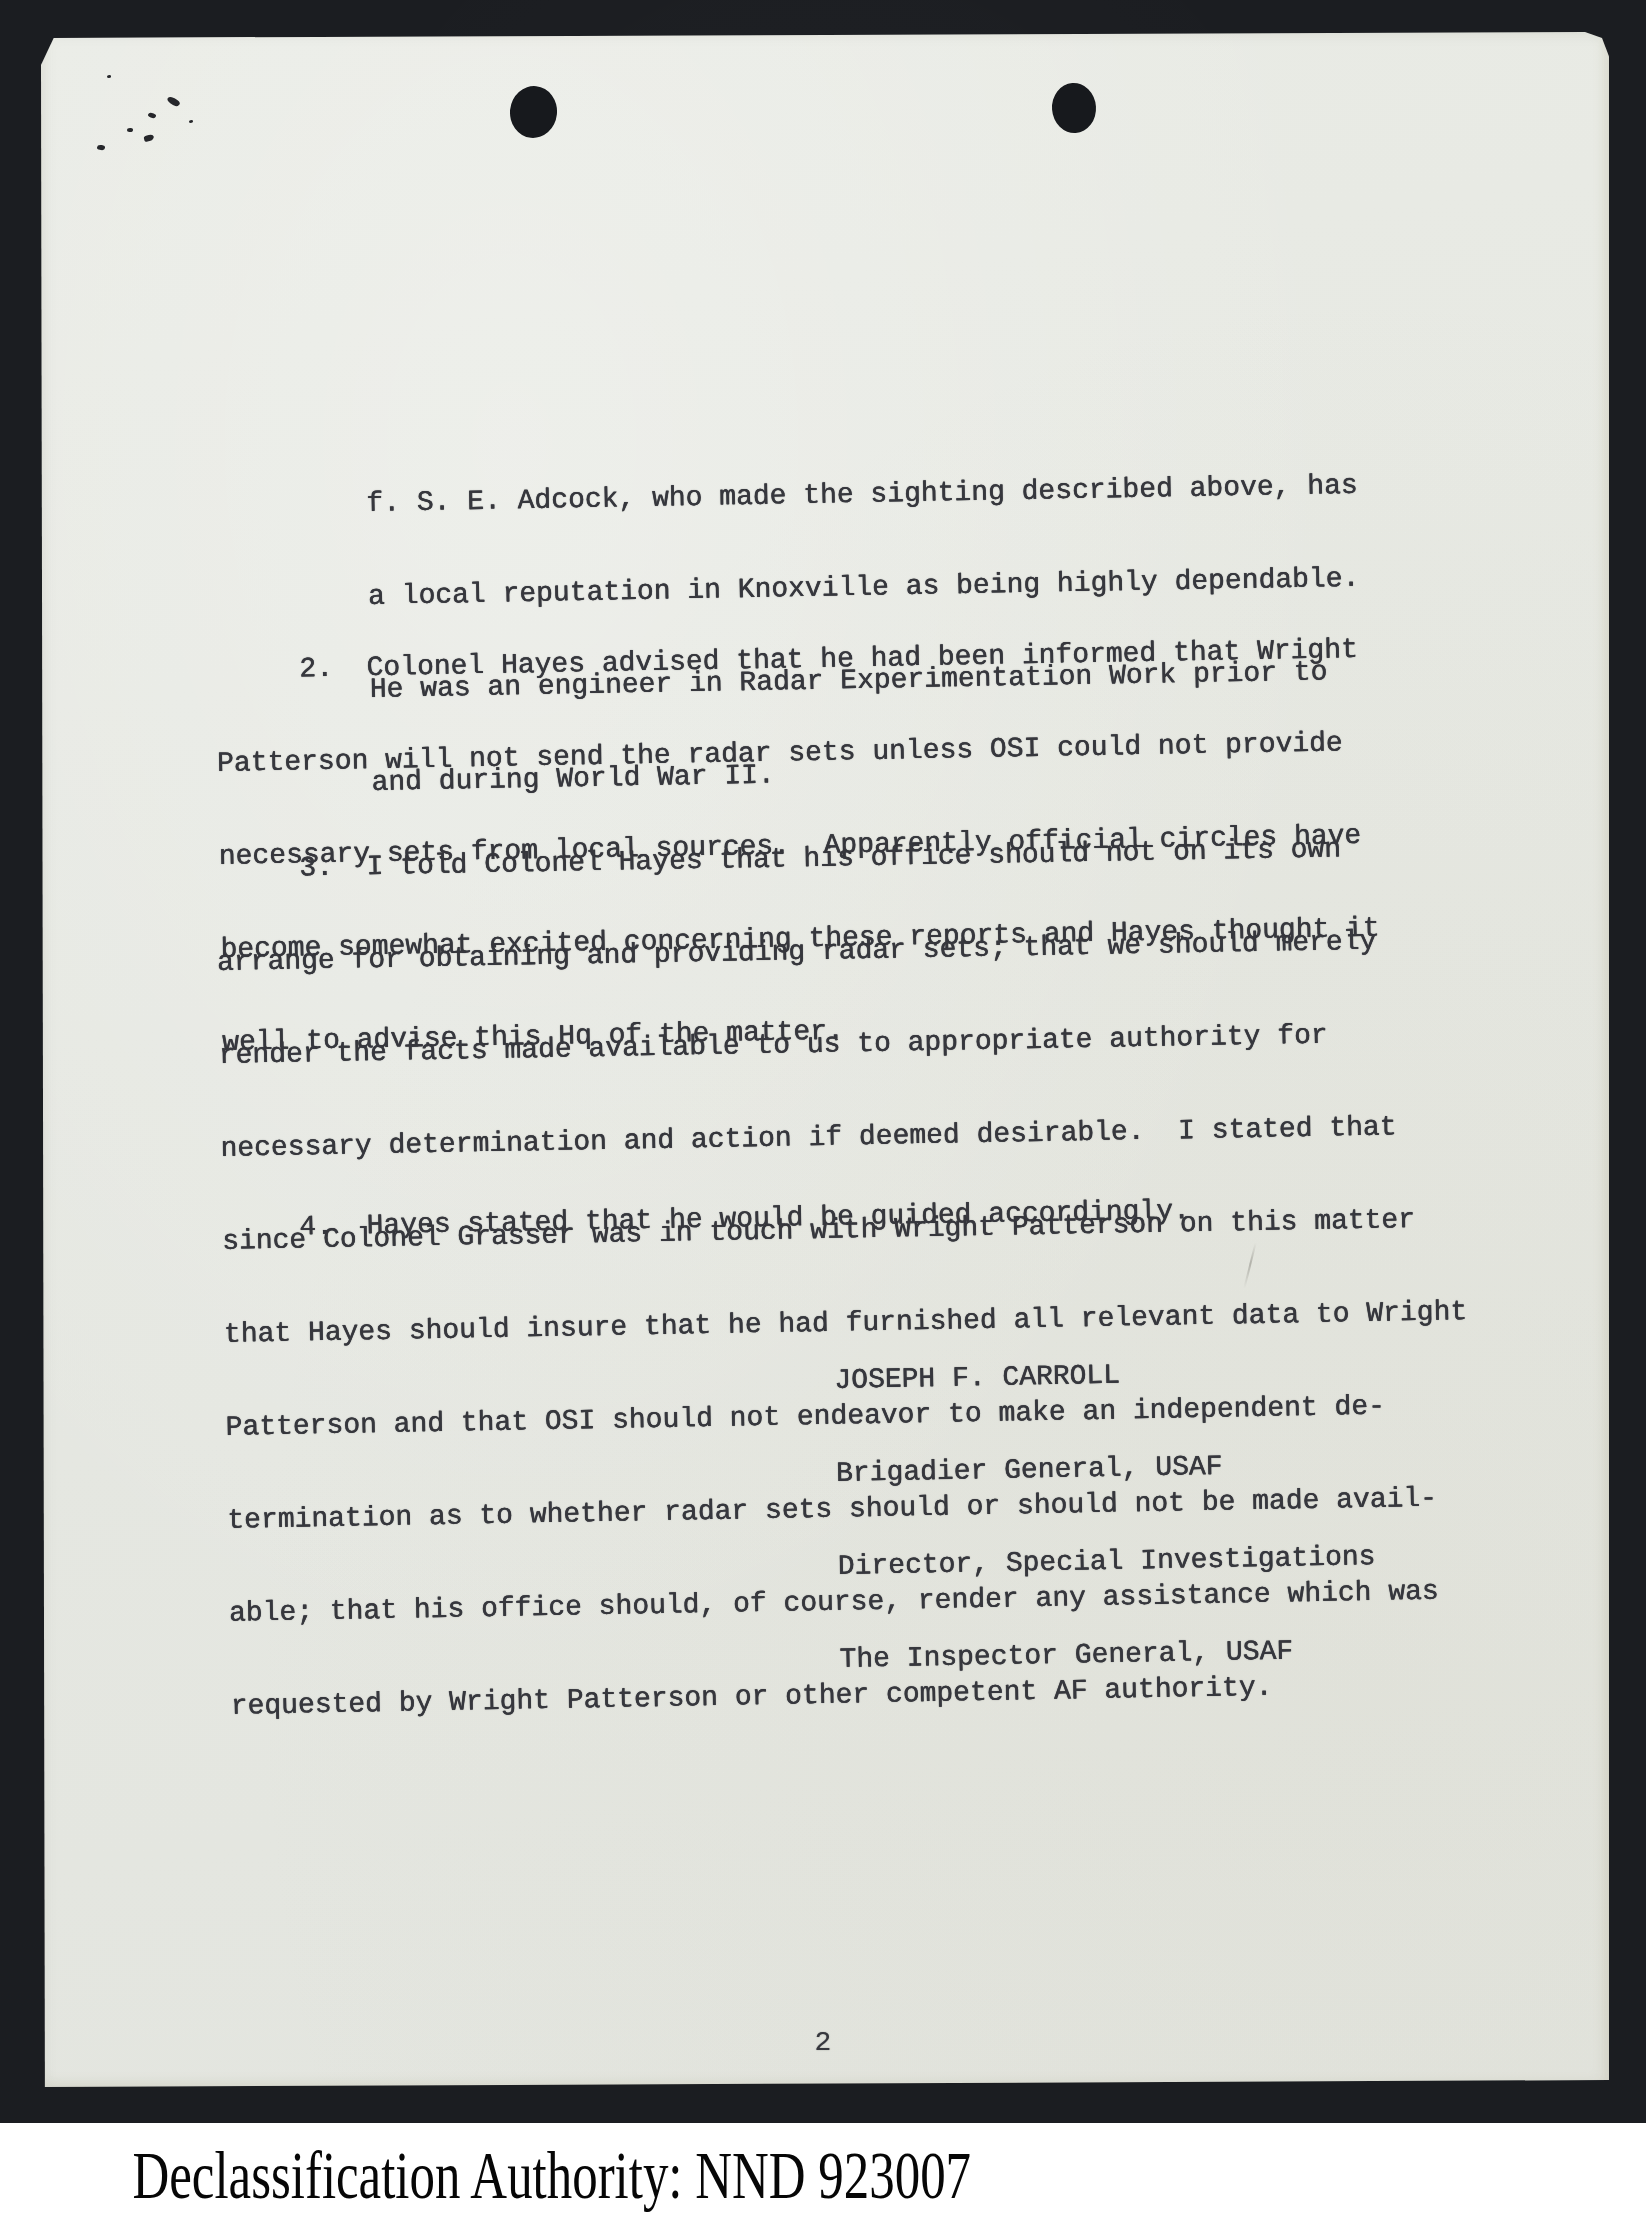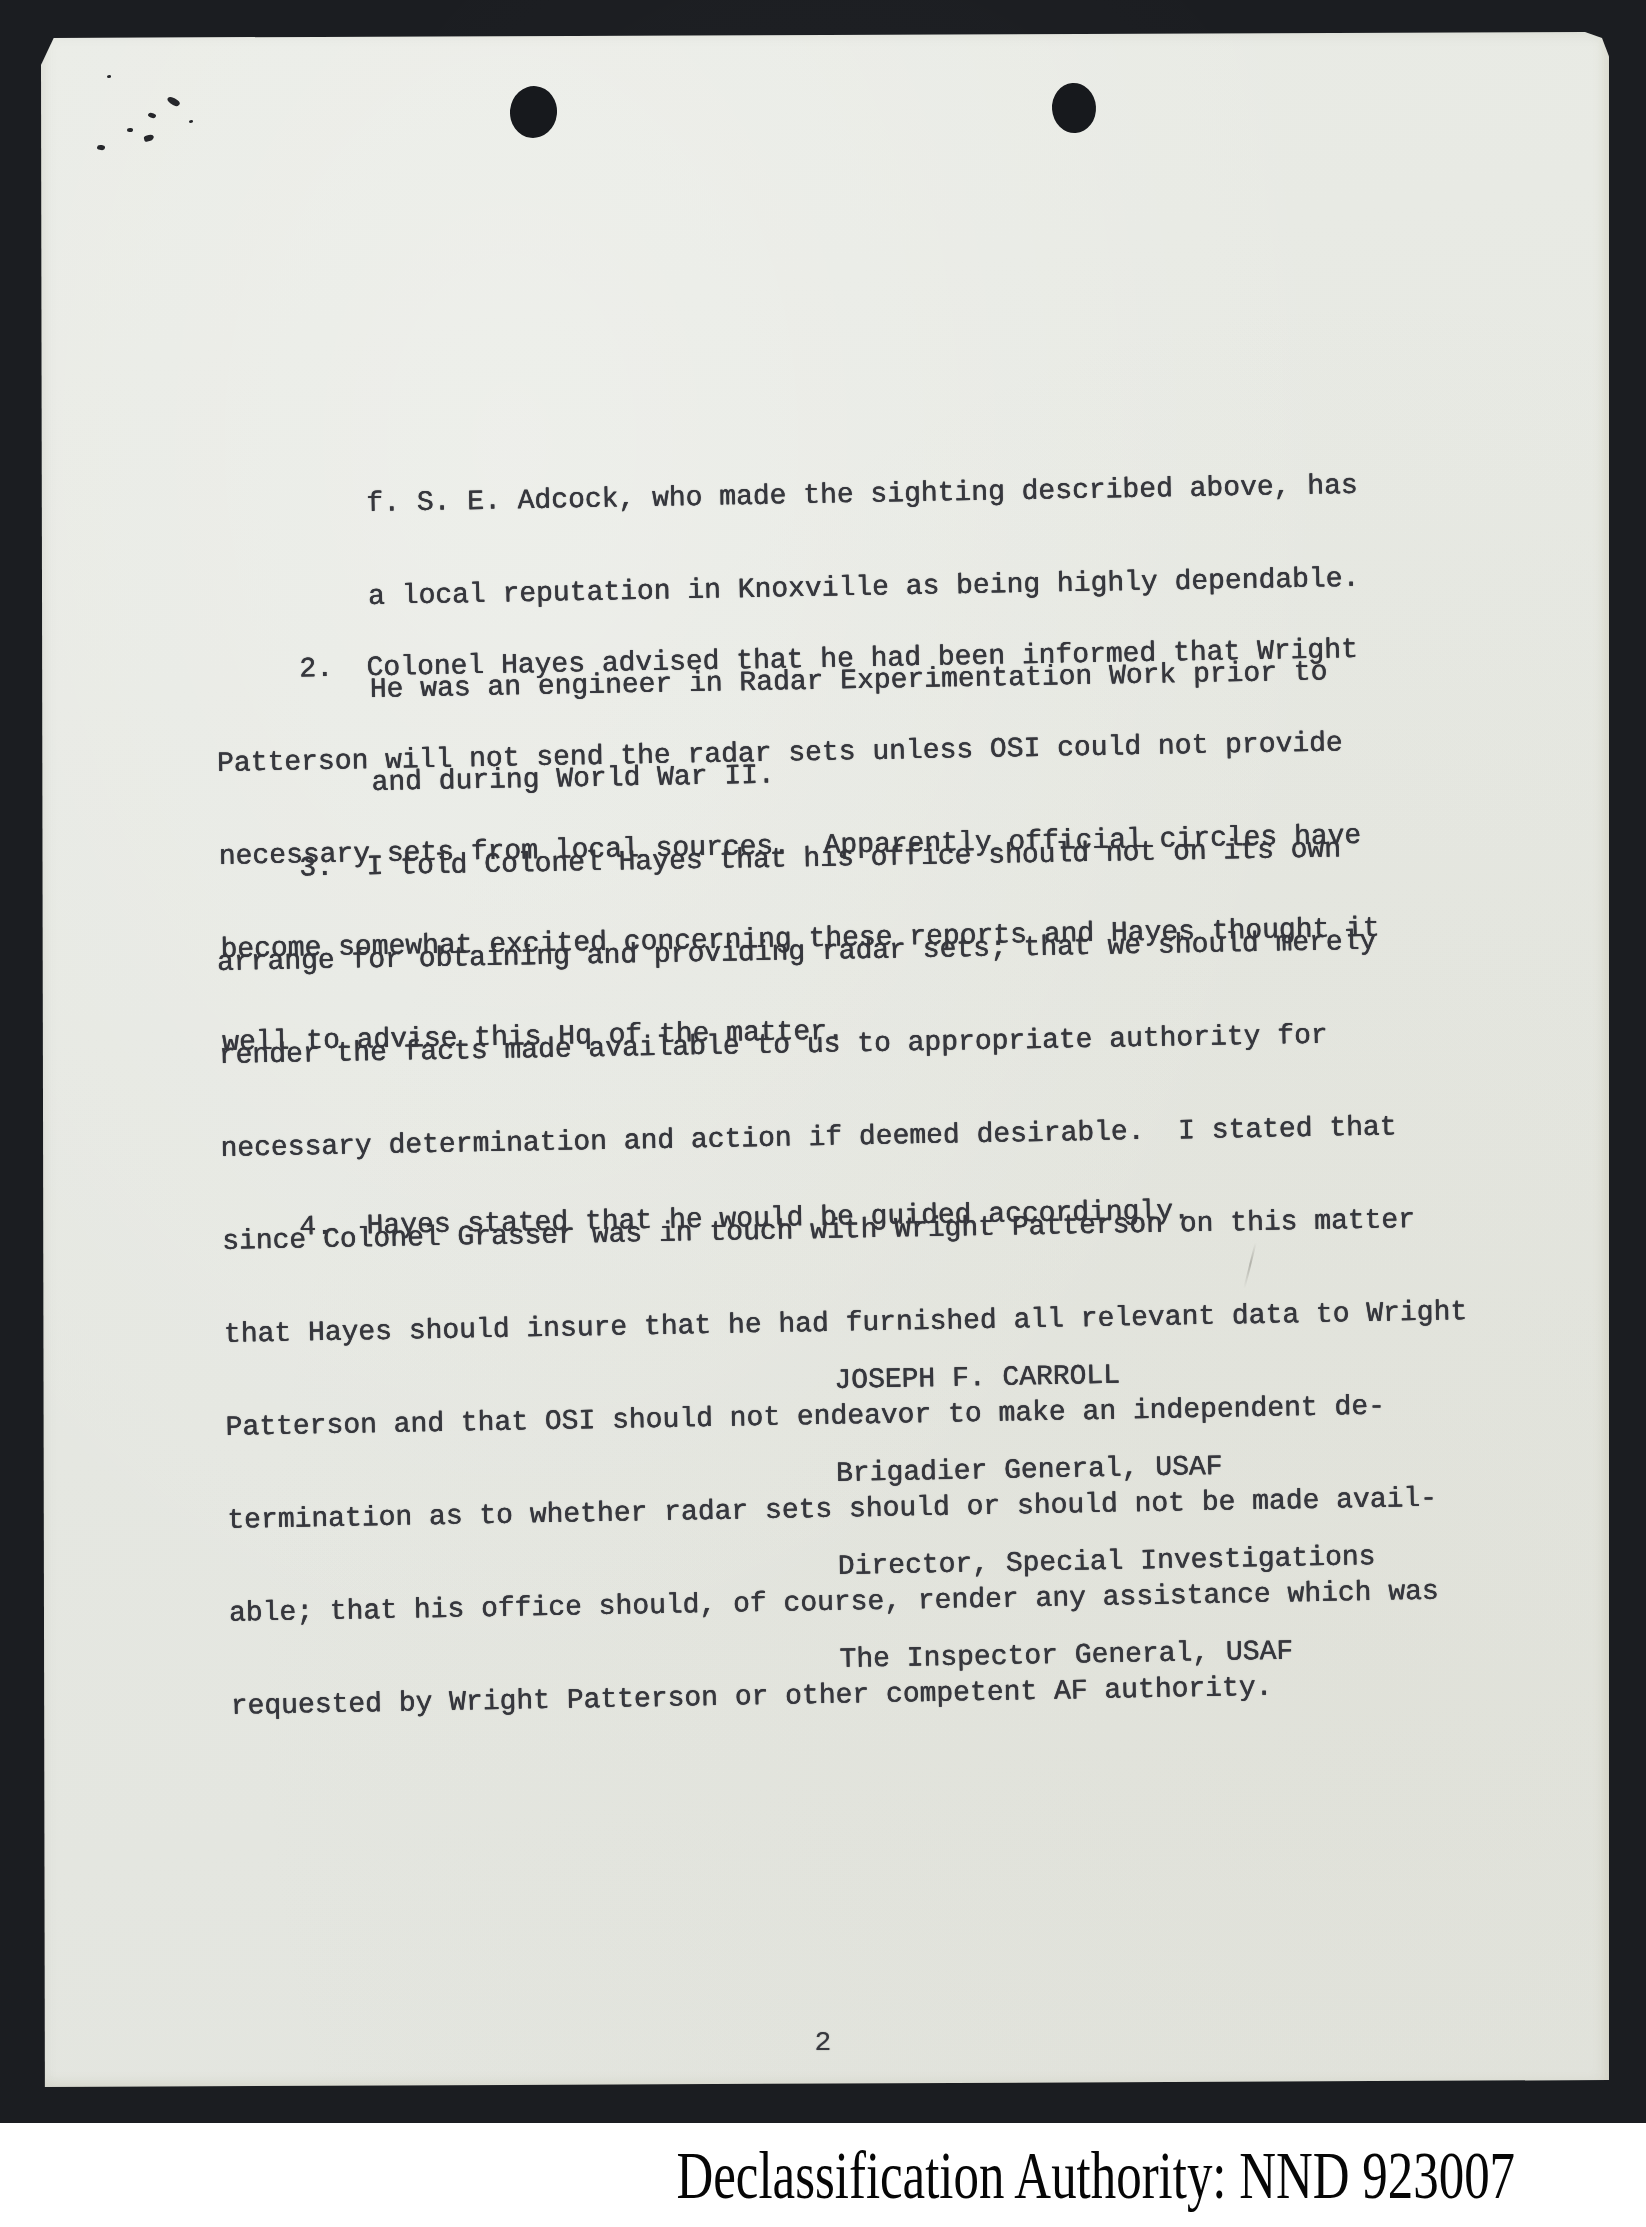--- a/index.html
+++ b/index.html
@@ -120,21 +120,21 @@
   
   .footer-bar {
     position: absolute;
     left: 0;
     top: 2123px;
     width: 1647px;
     height: 104px;
     background: #ffffff;
     display: flex;
     align-items: center;
-    justify-content: flex-end;
+    justify-content: flex-start;
   }
   .footer-text {
     font-family: "Liberation Serif", "DejaVu Serif", serif;
     font-size: 67px;
     color: #060606;
     white-space: nowrap;
     transform: scaleX(0.76);
     transform-origin: 50% 50%;
     letter-spacing: 0px;
   }

